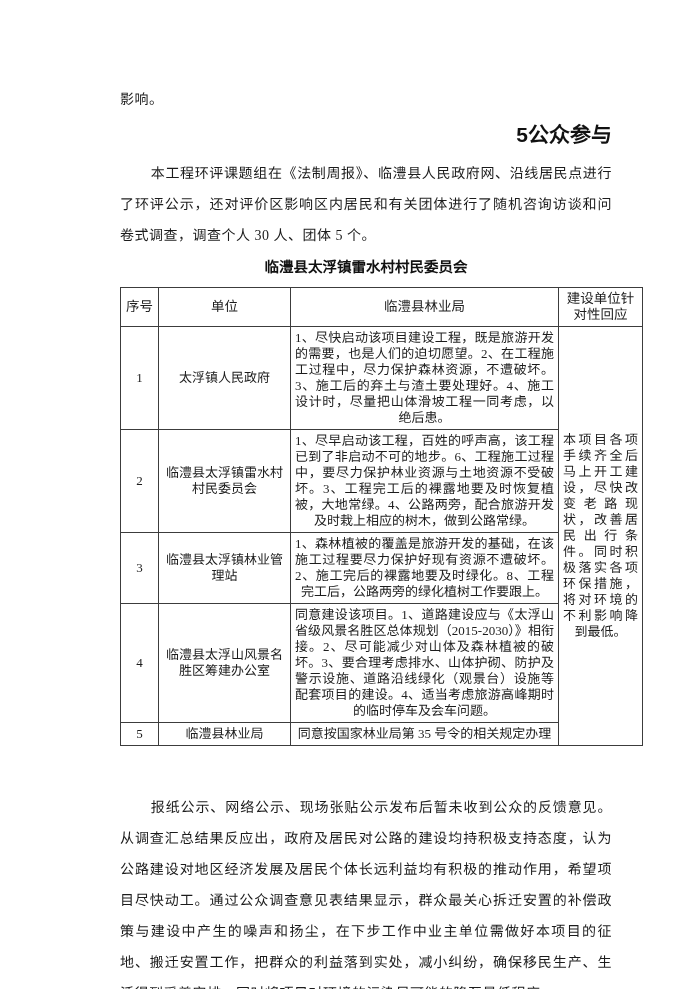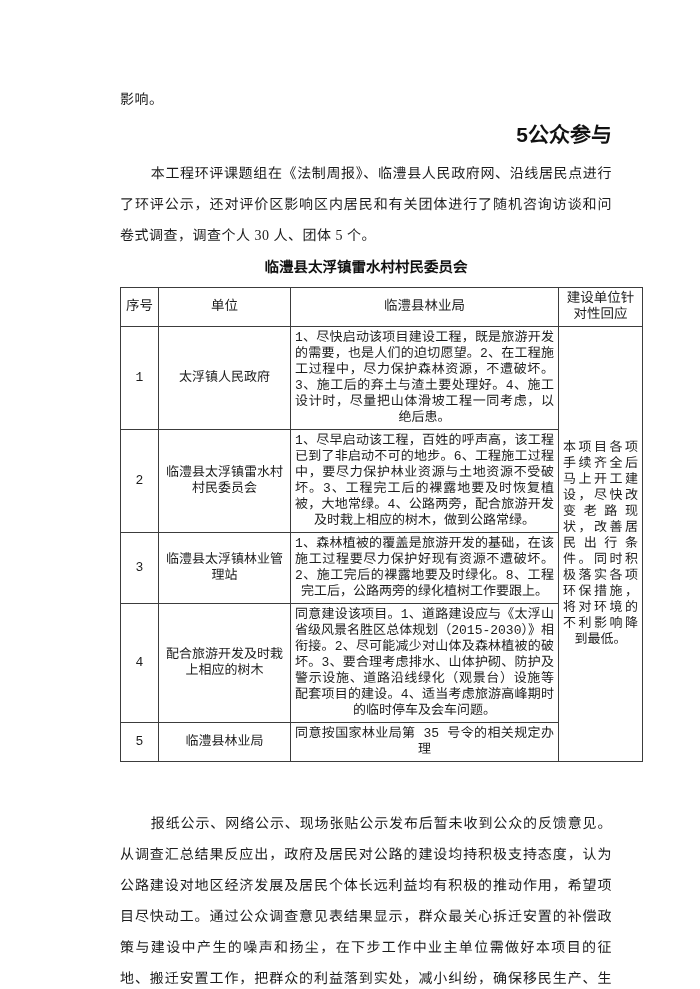--- a/index.html
+++ b/index.html
@@ -49,21 +49,20 @@
     font-size: 14.5px;
     font-weight: bold;
     line-height: 22px;
     color: #111111;
   }
   table.survey {
     margin-top: 9px;
     width: 522px;
     border-collapse: collapse;
     table-layout: fixed;
-    font-family: Liberation Mono, monospace;
   }
   table.survey col.c1 { width: 38px; }
   table.survey col.c2 { width: 132px; }
   table.survey col.c3 { width: 268px; }
   table.survey col.c4 { width: 84px; }
   table.survey th,
   table.survey td {
     border: 1px solid #3c3c3c;
     font-weight: normal;
     font-size: 13px;
@@ -139,21 +138,21 @@
         <td class="cell-unit">临澧县太浮镇雷水村村民委员会</td>
         <td class="cell-opinion">1、尽早启动该工程，百姓的呼声高，该工程已到了非启动不可的地步。6、工程施工过程中，要尽力保护林业资源与土地资源不受破坏。3、工程完工后的裸露地要及时恢复植被，大地常绿。4、公路两旁，配合旅游开发及时栽上相应的树木，做到公路常绿。</td>
       </tr>
       <tr>
         <td class="cell-no">3</td>
         <td class="cell-unit">临澧县太浮镇林业管理站</td>
         <td class="cell-opinion">1、森林植被的覆盖是旅游开发的基础，在该施工过程要尽力保护好现有资源不遭破坏。2、施工完后的裸露地要及时绿化。8、工程完工后，公路两旁的绿化植树工作要跟上。</td>
       </tr>
       <tr>
         <td class="cell-no">4</td>
-        <td class="cell-unit">配合旅游开发及时栽上相应的树木</td>
+        <td class="cell-unit">临澧县太浮山风景名胜区筹建办公室</td>
         <td class="cell-opinion">同意建设该项目。1、道路建设应与《太浮山省级风景名胜区总体规划（2015-2030）》相衔接。2、尽可能减少对山体及森林植被的破坏。3、要合理考虑排水、山体护砌、防护及警示设施、道路沿线绿化（观景台）设施等配套项目的建设。4、适当考虑旅游高峰期时的临时停车及会车问题。</td>
       </tr>
       <tr>
         <td class="cell-no">5</td>
         <td class="cell-unit">临澧县林业局</td>
         <td class="cell-opinion">同意按国家林业局第 35 号令的相关规定办理</td>
       </tr>
     </tbody>
   </table>
 

